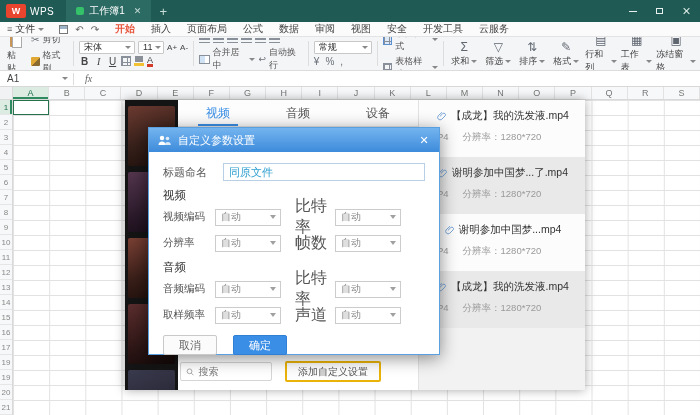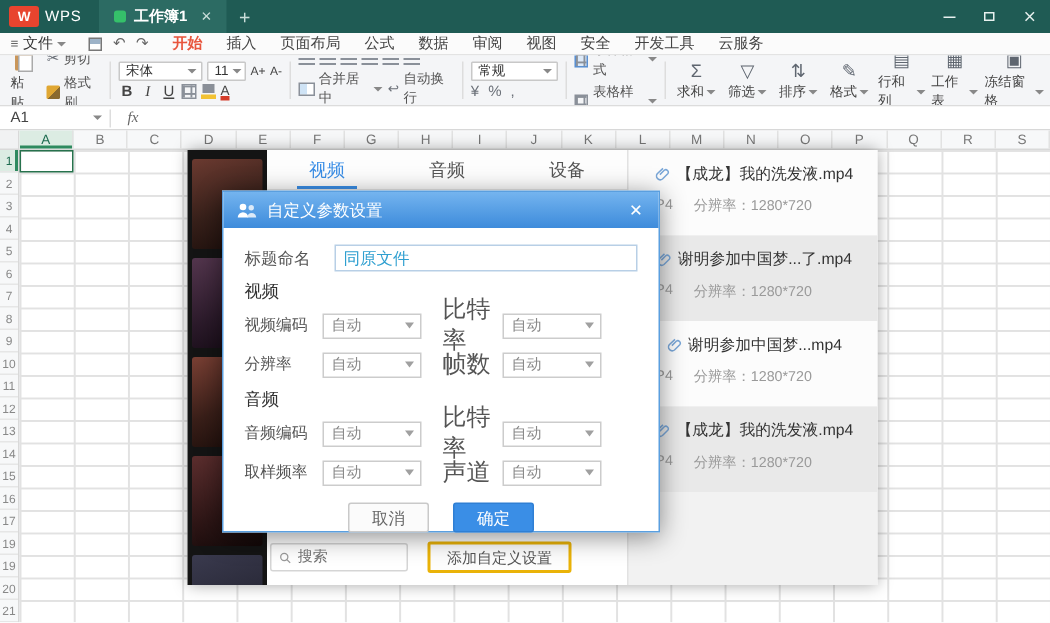--- a/index.html
+++ b/index.html
@@ -3,21 +3,21 @@
 <meta charset="utf-8">
 <style>
   * { margin:0; padding:0; box-sizing:border-box; }
   body { font-family:"Liberation Sans","DejaVu Sans",sans-serif; }
   .screen { position:relative; width:700px; height:415px; background:#fff; overflow:hidden; }
 
   
   .titlebar { position:absolute; left:0; top:0; width:700px; height:22px; background:#1f5b54; display:flex; align-items:center; color:#fff; }
   .wps-logo { width:20px; height:14px; background:#e8442e; border-radius:2px; color:#fff; font-size:9px; font-weight:bold; display:flex; align-items:center; justify-content:center; margin:0 4px 0 6px; }
   .app-name { font-size:10px; letter-spacing:.5px; margin-right:12px; }
-  .doc-tab { height:22px; display:flex; align-items:center; background:#2c6b63; padding:0 10px; font-size:10px; gap:5px;font-weight:bold; }
+  .doc-tab { height:22px; display:flex; align-items:center; background:#2c6b63; padding:0 10px; font-size:10px; gap:5px; }
   .doc-dot { width:8px; height:8px; background:#35c06a; border-radius:2px; }
   .tab-close { font-size:9px; color:#c9ddd9; margin-left:4px; }
   .tab-add { color:#c9ddd9; font-size:13px; margin-left:8px; }
   .win-controls { margin-left:auto; display:flex; height:22px; }
   .win-btn { width:27px; height:22px; display:flex; align-items:center; justify-content:center; }
   .ic-min { width:8px; height:1px; background:#e8f1ef; }
   .ic-max { width:7px; height:6px; border:1px solid #e8f1ef; }
   .ic-close { position:relative; width:8px; height:8px; }
   .ic-close::before,.ic-close::after { content:""; position:absolute; left:3.5px; top:0; width:1px; height:8px; background:#e8f1ef; }
   .ic-close::before { transform:rotate(45deg);} .ic-close::after { transform:rotate(-45deg);}
@@ -117,21 +117,21 @@
   .dlg-body { padding:8px 14px 0; }
   .name-row { display:flex; align-items:center; gap:8px; height:24px; }
   .name-label { color:#555; font-size:11px; width:52px; flex:none; }
   .name-input { flex:1; height:18px; border:1px solid #b8cfe6; font-size:11px; color:#2e9fd0; padding:0 5px; outline:none; background:#fff; font-family:inherit; }
   .section { height:20px; line-height:22px; color:#333; font-size:11.5px; }
   .field-row { display:flex; align-items:center; height:26px; }
   .flabel { width:52px; color:#555; font-size:10.5px; flex:none; }
   .flabel2 { width:40px; color:#555; font-size:16px; flex:none; margin-left:14px; }
   .select { width:66px; height:17px; border:1px solid #ccc; background:#fff; display:flex; align-items:center; justify-content:space-between; padding:0 4px 0 5px; font-size:10px; color:#888; }
   .sel-caret { width:0; height:0; border-left:3px solid transparent; border-right:3px solid transparent; border-top:4px solid #a0a0a0; }
-  .btn-row { display:flex; justify-content:center; gap:16px; margin-top:7px; }
+  .btn-row { display:flex; gap:16px; margin-top:7px; }
   .btn { width:54px; height:20px; display:flex; align-items:center; justify-content:center; font-size:11px; border-radius:2px; cursor:default; }
   .btn.cancel { background:#fbfbfb; border:1px solid #c9c9c9; color:#666; }
   .btn.ok { background:#3a8ee6; color:#fff; border:1px solid #2f7fd4; }
 </style>
 </head>
 <body>
 
 <div class="screen">
 
   <div class="titlebar">

